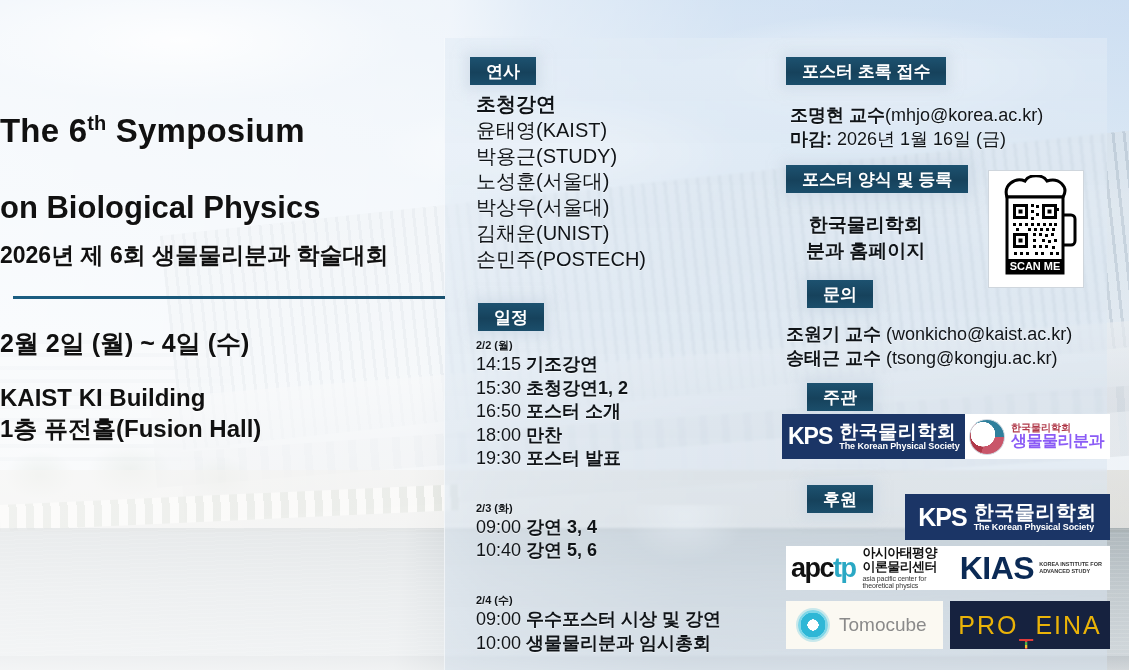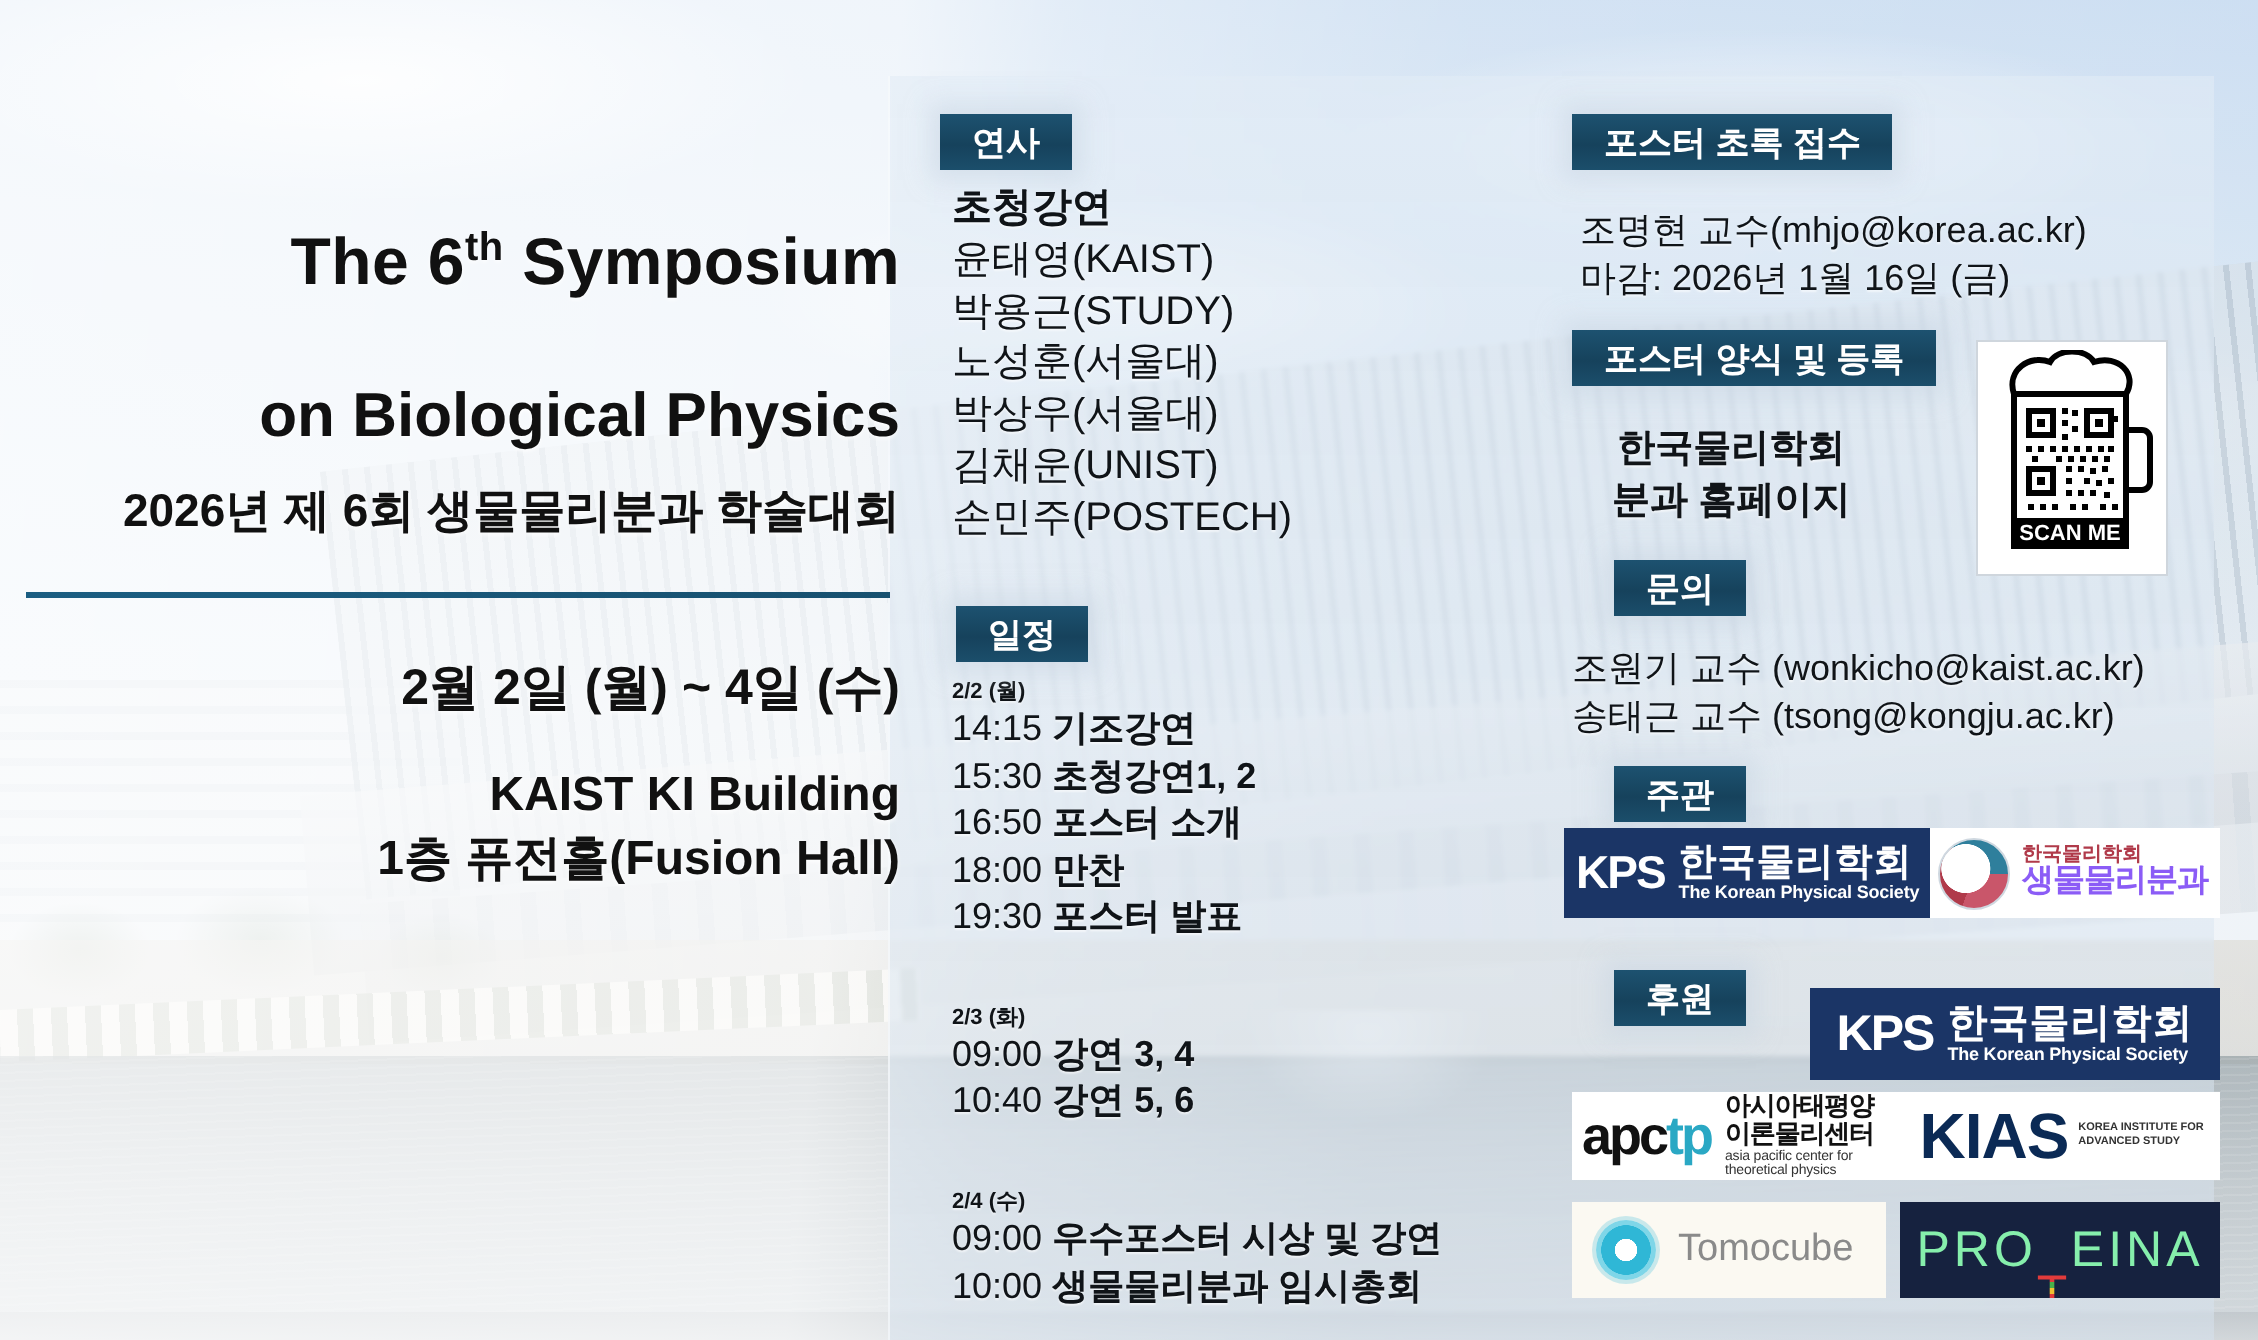--- a/index.html
+++ b/index.html
@@ -113,21 +113,21 @@
     position: absolute; left: 444px; top: 38px;
     width: 663px; height: 632px;
     background: linear-gradient(180deg, rgba(226,236,246,.58), rgba(214,226,238,.52));
     border-left: 1px solid rgba(255,255,255,.55);
     backdrop-filter: blur(1px);
   }
 
   
   .left-col {
     position: absolute; left: 0; top: 0; width: 450px; height: 670px;
-    text-align: right;
+    text-align: left;
     color: #111;
   }
   .title-main {
     position: absolute; left: 0; top: 112px; width: 450px;
     font-size: 33px; font-weight: bold; letter-spacing: .2px;
     text-shadow: 0 1px 2px rgba(255,255,255,.9);
   }
   .title-main sup { font-size: 20px; vertical-align: super; }
   .title-sub {
     position: absolute; left: 0; top: 190px; width: 450px;
@@ -180,21 +180,21 @@
   .sched { position: absolute; left: 8px; top: 338px; width: 300px; }
   .sched-day { font-size: 11px; font-weight: bold; margin-top: 13px; text-shadow: 0 1px 1px rgba(255,255,255,.6); }
   .sched-day:first-child { margin-top: 0; }
   .sched-row { font-size: 18px; white-space: nowrap; line-height: 1.31; text-shadow: 0 1px 1px rgba(255,255,255,.6); }
   .sched-row .t { font-weight: normal; }
   .sched-row .e { font-weight: bold; }
 
   
   .right-col { position: absolute; left: 768px; top: 0; width: 361px; color: #101418; }
   .rc-text { font-size: 18px; white-space: nowrap; text-shadow: 0 1px 1px rgba(255,255,255,.6); }
-  .rc-text b { font-weight: normal; }
+  .rc-text b { font-weight: bold; }
 
   .abs-block { position: absolute; left: 22px; top: 104px; }
   .abs-block .rc-text { line-height: 1.33; }
 
   .form-block { position: absolute; left: 38px; top: 212px; text-align: center; }
   .form-block .rc-text { font-size: 19px; font-weight: bold; line-height: 1.35; }
 
   .contact-block { position: absolute; left: 18px; top: 322px; }
   .contact-block .rc-text { line-height: 1.36; }
 
@@ -245,21 +245,21 @@
 
   .tomo-row { display:flex; align-items:center; height:100%; background:#fbf9f2; padding-left:12px; }
   .tomo-dot {
     width: 30px; height: 30px; border-radius: 50%; flex:none;
     background: radial-gradient(circle, #ffffff 0 26%, #2fb7d6 27% 58%, #7fd6e8 59% 100%);
     box-shadow: 0 0 0 2px rgba(47,183,214,.25);
   }
   .tomo-txt { margin-left: 11px; font-size: 19px; color:#8a8a8a; }
 
   .prot-row { display:flex; align-items:center; justify-content:center; height:100%; background:#16223f; }
-  .prot-txt { font-size: 25px; color:#86efac; letter-spacing: 2px; position: relative; }
+  .prot-txt { font-size: 25px; color:#eab308; letter-spacing: 2px; position: relative; }
   .prot-t {
     color: transparent; position: relative; display:inline-block; width: 17px;
   }
   .prot-t::after{
     content:"T"; position:absolute; left:0; top:0;
     background: repeating-linear-gradient(0deg,#e23b3b 0 3px,#f0c030 3px 6px,#49b04a 6px 9px,#e23b3b 9px 12px);
     -webkit-background-clip: text; background-clip: text; color: transparent;
   }
 </style>
 </head>

